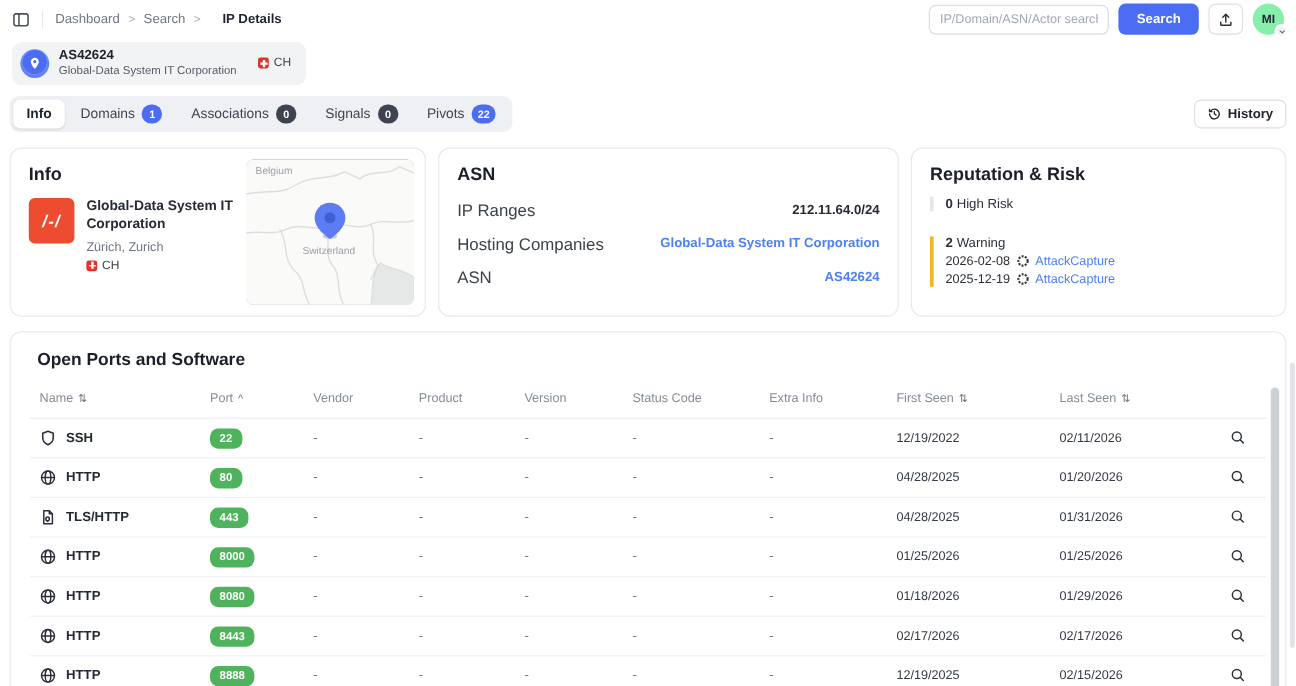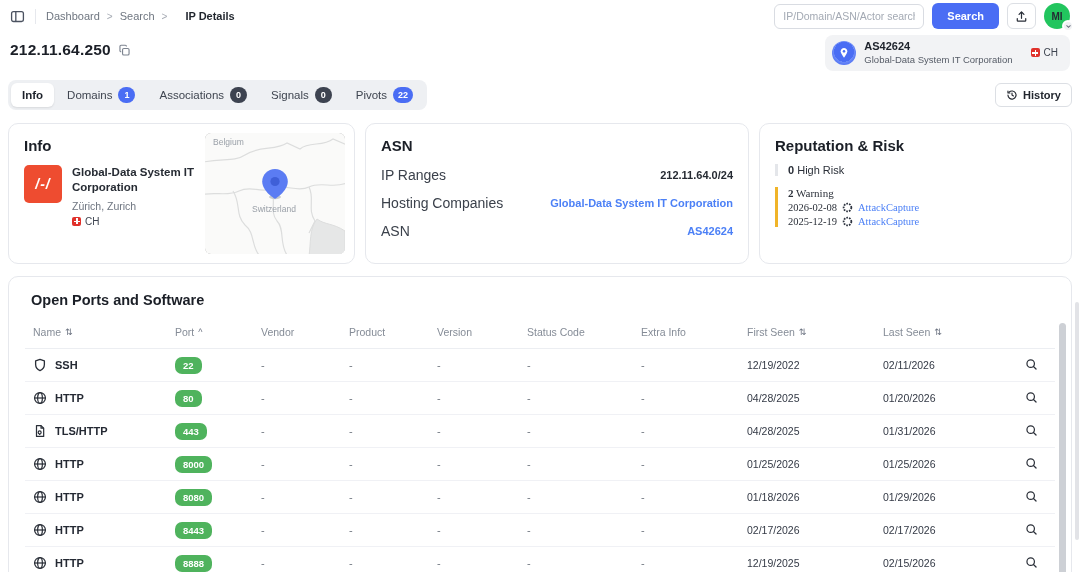--- a/index.html
+++ b/index.html
@@ -15,21 +15,21 @@
   .icon-btn { background:none; border:none; color:#4b5260; cursor:pointer; display:flex; align-items:center; }
   .topbar-divider { width:1px; height:15px; background:#e6e8ed; margin:0 10px; }
   .breadcrumb { display:flex; align-items:center; gap:7px; font-size:11px; color:#6f7680; }
   .breadcrumb .sep { color:#a6abb4; font-size:10px; }
   .breadcrumb .current { color:#1f242c; font-weight:700;margin-left:11px; }
   .topbar-right { margin-left:auto; display:flex; align-items:center; gap:8px; }
   .search-input { width:150px; height:25px; border:1px solid #d9dce2; border-radius:6px; font-size:10.5px; padding:0 8px; color:#22262e; font-family:inherit; }
   .search-input::placeholder { color:#a3a9b3; }
   .search-btn { height:26px; padding:0 15px; border:none; border-radius:6px; background:var(--accent); color:#fff; font-size:11px; font-weight:600; font-family:inherit; cursor:pointer; }
   .upload-btn { width:29px; height:26px; border:1px solid #dcdfe4; background:#fff; border-radius:6px; display:flex; align-items:center; justify-content:center; color:#2a2f38; cursor:pointer; }
-  .avatar { position:relative; width:26px; height:26px; border-radius:50%; background:#22c55e; display:flex; align-items:center; justify-content:center; font-size:10px; font-weight:700; color:#242933; cursor:pointer; }
+  .avatar { position:relative; width:26px; height:26px; border-radius:50%; background:#86efac; display:flex; align-items:center; justify-content:center; font-size:10px; font-weight:700; color:#242933; cursor:pointer; }
   .avatar .chev { position:absolute; right:-4px; bottom:-3px; width:12px; height:12px; border-radius:50%; background:#f1f2f4; border:2px solid #fff; display:flex; align-items:center; justify-content:center; color:#6b7280; }
 
   
   .header-row { display:flex; justify-content:space-between; align-items:flex-start; padding:3px 10px 0 10px; }
   .ip-title-wrap { display:flex; align-items:center; gap:7px; padding-top:6px; }
   .ip-title { font-size:15.5px; font-weight:700; color:#1b1f27; letter-spacing:.2px; }
   .copy-btn { color:#7d8490; }
   .asn-chip { display:flex; align-items:center; background:#f2f3f5; border-radius:8px; padding:5px 12px 5px 7px; gap:8px; cursor:pointer; }
   .asn-chip-icon { width:24px; height:24px; border-radius:50%; background:radial-gradient(circle at 50% 45%, #4a6df4 55%, #6e8cf7 56%, #4a6df4 80%); display:flex; align-items:center; justify-content:center; color:#fff; }
   .asn-chip-main { line-height:1.25; }
@@ -68,21 +68,21 @@
   .mini-map { position:absolute; right:9px; top:9px; bottom:9px; width:140px; border-radius:6px; overflow:hidden; background:#a3a3a3; }
   .map-label { font-size:8.5px; fill:#9aa0a8; font-family:"Liberation Sans",sans-serif; }
 
   .asn-rows { margin-top:13px; }
   .asn-row { display:flex; justify-content:space-between; align-items:center; margin-bottom:12px; }
   .asn-label { font-size:14px; color:#3b414b; }
   .asn-value { font-size:11px; color:#262b33; font-weight:600; }
   .link { color:var(--link-blue); font-weight:600; cursor:pointer; text-decoration:none; }
 
   .risk-section { margin-top:10px; padding-left:10px; border-left:3px solid #e4e6ea; font-size:11px; color:#2a2f38; }
-  .risk-section.warning { border-left-color:var(--amber); margin-top:11px;font-family:Liberation Serif, serif; }
+  .risk-section.warning { border-left-color:var(--amber); margin-top:21px; }
   .risk-count { font-weight:700; }
   .warn-title { font-size:10.5px; font-weight:700; color:#20242c; margin-top:7px; }
   .warn-row { display:flex; align-items:center; gap:5px; font-size:10.5px; color:#2a2f38; margin-top:3px; }
   .warn-row .src-icon { color:#2e3440; }
   .warn-row .link { font-weight:400; }
 
   
   .table-card { margin:12px 8px 0 8px; background:#fff; border:1px solid #e6e8ed; border-radius:10px 10px 0 0; height:312px; padding:15px 16px 0 16px; position:relative; }
   .table-title { font-size:14.5px; font-weight:700; color:#1b1f27; padding-left:6px; }
   .ptable { margin-top:9px; }
@@ -140,31 +140,20 @@
       <span class="chev">
         <svg width="7" height="7" viewBox="0 0 16 16" fill="none" stroke="currentColor" stroke-width="2.4" stroke-linecap="round">
             <path d="M4 6.2 8 10l4-3.8"></path>
           </svg>
       </span>
     </div>
   </div>
 </div>
 
 <div class="header-row">
-  <div class="ip-title-wrap">
-    <span class="ip-title">212.11.64.250</span>
-    <button class="icon-btn copy-btn">
-      <span>
-        <svg width="13" height="13" viewBox="0 0 16 16" fill="none" stroke="currentColor" stroke-width="1.4">
-            <rect x="5.6" y="5.6" width="8" height="8" rx="1.6"></rect>
-            <path d="M10.4 3.2V3a1.4 1.4 0 0 0-1.4-1.4H3.8A1.4 1.4 0 0 0 2.4 3v5.2A1.4 1.4 0 0 0 3.8 9.6H4"></path>
-          </svg>
-      </span>
-    </button>
-  </div>
   <div class="asn-chip">
     <span class="asn-chip-icon">
       <svg width="12" height="12" viewBox="0 0 16 16" fill="currentColor">
           <path d="M8 1.4c-2.5 0-4.4 1.9-4.4 4.4C3.6 9.2 8 14.2 8 14.2s4.4-5 4.4-8.4C12.4 3.3 10.5 1.4 8 1.4z"></path>
           <circle cx="8" cy="5.8" r="1.7" fill="#4a6df4"></circle>
         </svg>
     </span>
     <span class="asn-chip-main">
       <span class="asn-chip-asn" style="display:block">AS42624</span>
       <span class="asn-chip-org" style="display:block">Global-Data System IT Corporation</span>

